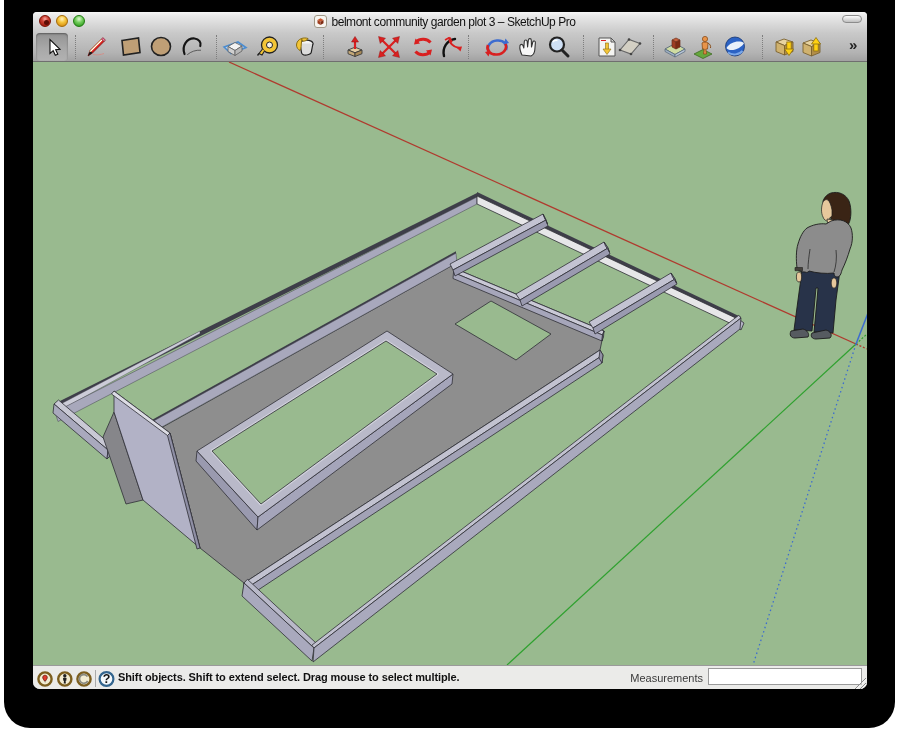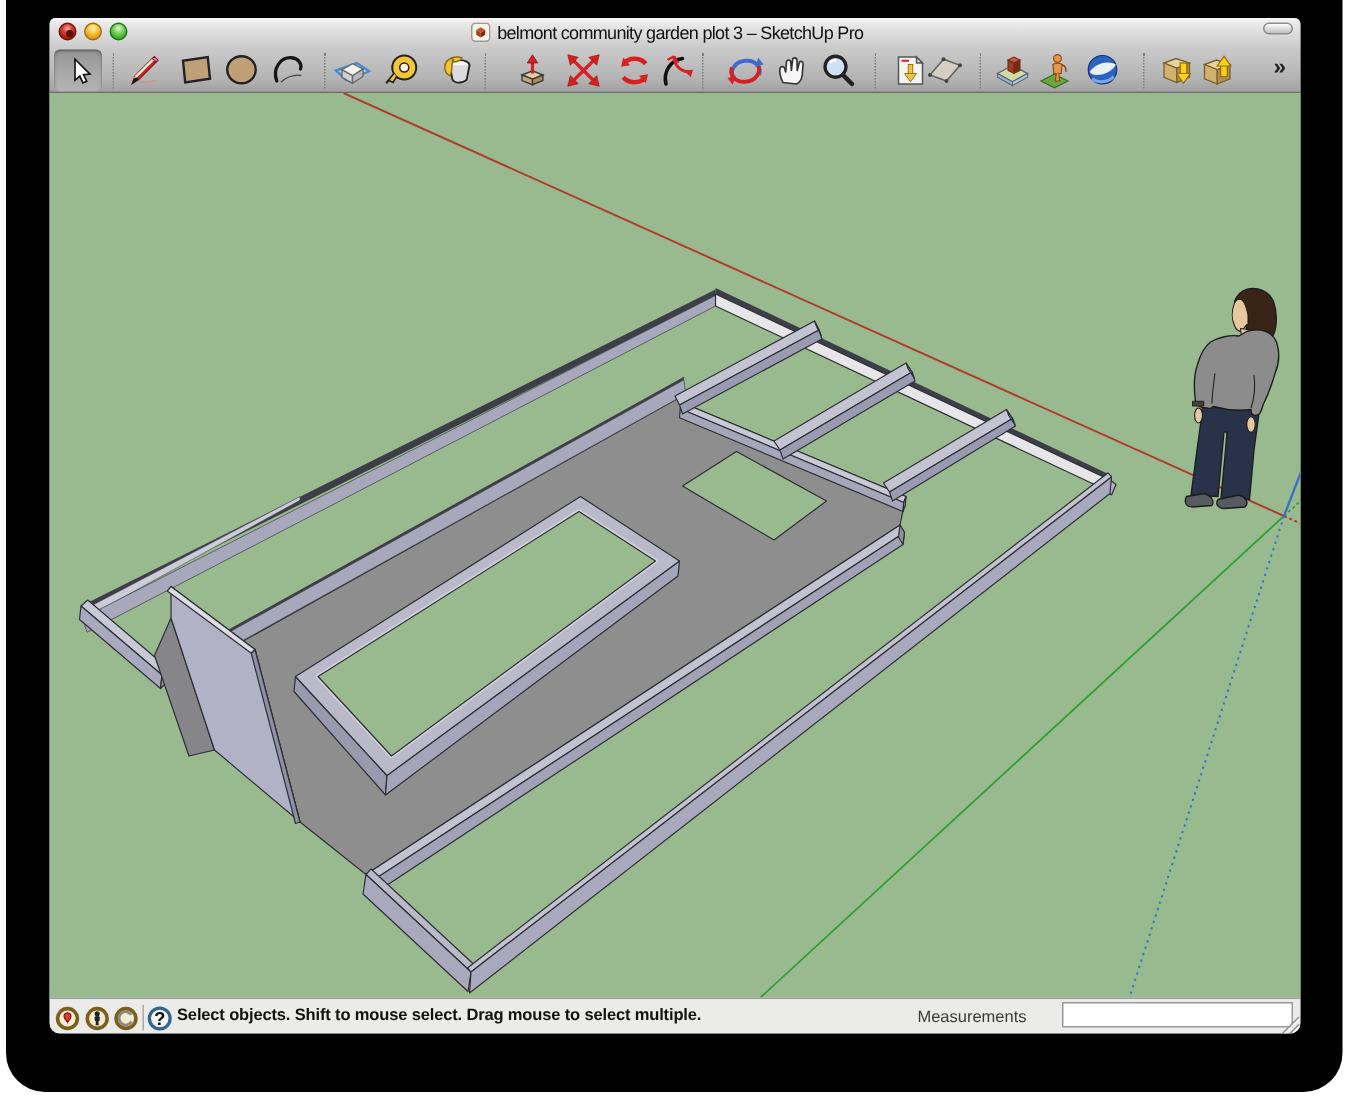--- a/index.html
+++ b/index.html
@@ -16,21 +16,21 @@
   #tl-yellow{left:23px;background:radial-gradient(circle at 50% 30%,#ffe9a8 8%,#f5c63e 40%,#d3880c 90%);border:0.5px solid #a36a08;}
   #tl-green{left:40px;background:radial-gradient(circle at 50% 30%,#cdf0bd 8%,#76cf60 40%,#2a9818 90%);border:0.5px solid #1f7a10;}
   #titletext{position:absolute;left:-5px;top:3px;width:834px;text-align:center;font-size:12px;font-weight:normal;color:#111;letter-spacing:-0.45px;}
   #capsule{position:absolute;right:5px;top:3px;width:20px;height:8px;border-radius:4px;background:linear-gradient(#fdfdfd,#bfbfbf);border:1px solid #8c8c8c;}
   #selbtn{position:absolute;left:3px;top:0px;width:32px;height:28px;border-radius:4px;background:linear-gradient(#939393,#a8a8a8 55%,#b2b2b2);box-shadow:inset 0 1px 2px rgba(0,0,0,.4);}
   .sep{position:absolute;top:2px;height:24px;width:1px;border-left:1px dotted #7e7e7e;}
   .ticon{position:absolute;top:1px;width:26px;height:26px;}
   #viewport{position:absolute;left:0;top:50px;width:834px;height:603px;background:#99ba8f;}
   #statusbar{position:absolute;left:0;top:653px;width:834px;height:24px;background:#ebebe9;border-top:1px solid #9a9a9a;}
   #stext{position:absolute;left:85px;top:5px;font-size:11px;font-weight:bold;color:#111;letter-spacing:-0.1px;}
-  #mlabel{position:absolute;left:560px;top:6px;width:110px;text-align:center;font-size:11px;color:#3a3a3a;}
+  #mlabel{position:absolute;left:560px;top:6px;width:110px;text-align:right;font-size:11px;color:#3a3a3a;}
   #mbox{position:absolute;left:675px;top:2px;width:154px;height:17px;background:#fff;border:1px solid #9a9a9a;}
 </style>
 </head>
 <body>
 <div id="stage">
   <div id="blob"></div>
   <div id="win">
     <div id="titlebar">
       <div class="tl" id="tl-red"></div>
       <div class="tl" id="tl-yellow"></div>
@@ -280,21 +280,21 @@
         <path d="M11.6,15.2 L12.4,15.2 L12.1,17 Z" fill="#333"></path>
         <circle cx="31.8" cy="13" r="6.6" fill="#f2ecd2" stroke="#7c5e1e" stroke-width="2.4"></circle>
         <circle cx="31.8" cy="9.8" r="1.7" fill="#222"></circle>
         <path d="M30,12 C30.8,11.2 32.8,11.2 33.6,12 L33.3,14.8 L32.6,14.8 L32.9,17.5 L30.7,17.5 L31,14.8 L30.3,14.8 Z" fill="#222"></path>
         <circle cx="51" cy="13" r="6.6" fill="#f2ecd2" stroke="#7c5e1e" stroke-width="2.4"></circle>
         <path d="M54.5,10.5 A4.4,4.4 0 1 0 54.7,15" fill="none" stroke="#8a8a80" stroke-width="1.8"></path>
         <line x1="62.5" y1="4" x2="62.5" y2="21" stroke="#aaa" stroke-width="1"></line>
         <circle cx="73.5" cy="13" r="6.9" fill="#f4f8fb" stroke="#33658e" stroke-width="2.2"></circle>
         <text x="73.5" y="17.2" font-size="12.5" font-weight="bold" text-anchor="middle" fill="#111" font-family="Liberation Sans,sans-serif">?</text>
       </svg>
-      <div id="stext">Select objects. Shift to mouse select. Drag mouse to select multiple.</div>
+      <div id="stext">Shift objects. Shift to extend select. Drag mouse to select multiple.</div>
       <div id="mlabel">Measurements</div>
       <div id="mbox"></div>
         <svg width="16" height="16" style="position:absolute;left:818px;top:8px" viewBox="0 0 16 16">
           <g stroke="#8a8a8a" stroke-width="1">
             <line x1="4" y1="15" x2="15" y2="4"></line>
             <line x1="9" y1="15" x2="15" y2="9"></line>
             <line x1="14" y1="15" x2="15" y2="14"></line>
           </g>
           <g stroke="#fdfdfd" stroke-width="0.8">
             <line x1="5" y1="15.5" x2="15.5" y2="5"></line>

